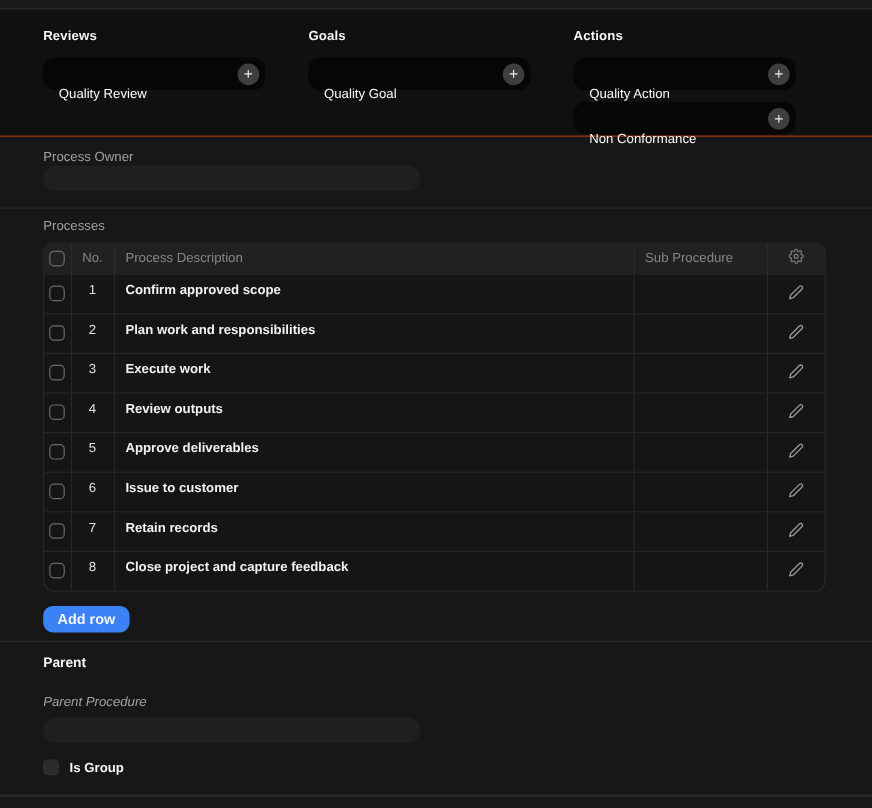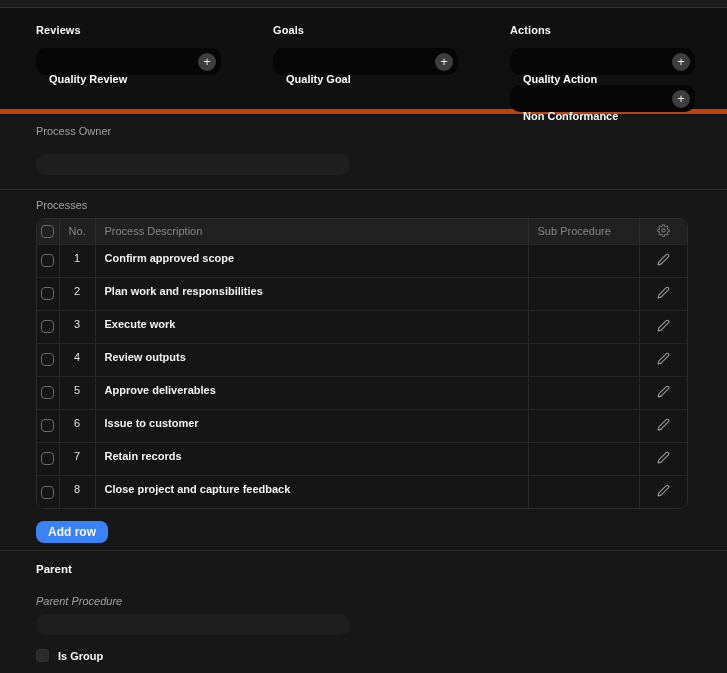--- a/index.html
+++ b/index.html
@@ -8,38 +8,38 @@
     background: #1a1a1a;
     font-family: "Liberation Sans", sans-serif;
     color: #e9e9e9;
     overflow: hidden;
   }
   .top-strip { height: 8px; background: #1b1b1b; border-bottom: 1px solid #313131; }
 
   
   .quality-band {
     background: #101010;
-    border-bottom: 5px solid #c2410c;
+    border-bottom: 1px solid #c2410c;
     padding: 9px 54px 10px 36px;
     height: 106px;
     display: grid;
     grid-template-columns: 185px 185px 185px;
-    column-gap: 52px;
+    column-gap: 36px;
   }
   .qcol-heading {
     font-size: 11px; font-weight: bold; color: #f5f5f5;
     margin: 7px 0 12px 0; letter-spacing: .1px;
   }
   .pill-list { display: flex; flex-direction: column; gap: 10px; }
   .pill {
     height: 27px; background: #060606; border-radius: 10px;
     display: flex; align-items: center; justify-content: space-between;
     padding: 0 5px 0 13px; cursor: pointer;
   }
-  .pill-label { font-size: 11px; font-weight: bold; color: #fafafa; margin-top: 35px; }
+  .pill-label { font-size: 11px; font-weight: normal; color: #fafafa; margin-top: 35px; }
   .plus-btn {
     width: 18px; height: 18px; border-radius: 50%;
     background: #3e3e3e; color: #e6e6e6;
     display: flex; align-items: center; justify-content: center;
     font-size: 13px; font-weight: 400; line-height: 1; cursor: pointer;
     padding-bottom: 1px;
   }
 
   
   .section { background: #171717; padding-left: 36px; padding-right: 36px; }
@@ -48,21 +48,21 @@
   .field-label { font-size: 11px; color: #a2a2a2; }
   .text-input {
     display: block; width: 314px; height: 21px;
     background: #1f1f1f; border: none; outline: none;
     border-radius: 10px; color: #e9e9e9;
     font-family: "Liberation Sans", sans-serif; font-size: 11px;
     padding: 0 10px;
   }
 
   .owner-section { padding-top: 11px; padding-bottom: 14px; }
-  .owner-section .field-label { margin-bottom: 17px; }
+  .owner-section .field-label { margin-bottom: 1px; }
 
   
   .processes-section { padding-top: 9px; padding-bottom: 7px; }
   .processes-section > .field-label { margin-bottom: 7px; }
   .table-wrap {
     width: 652px; border: 1px solid #2c2c2c; border-radius: 9px;
     overflow: hidden; background: #151515;
   }
   table { border-collapse: collapse; width: 100%; table-layout: fixed; }
   col.c-check { width: 22px; } col.c-no { width: 36px; }

